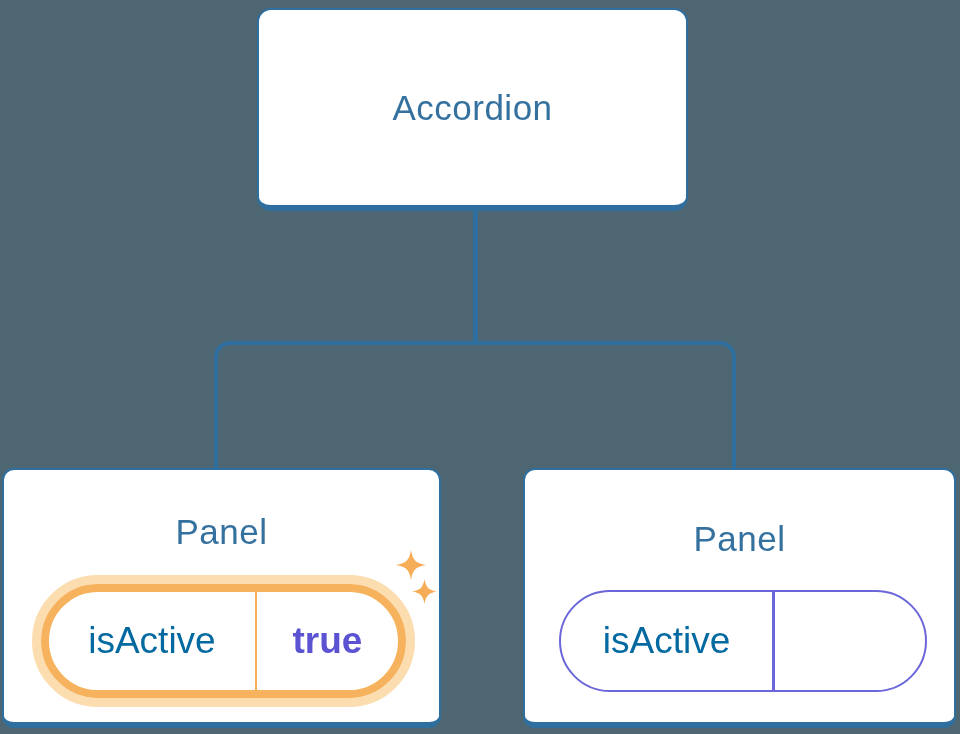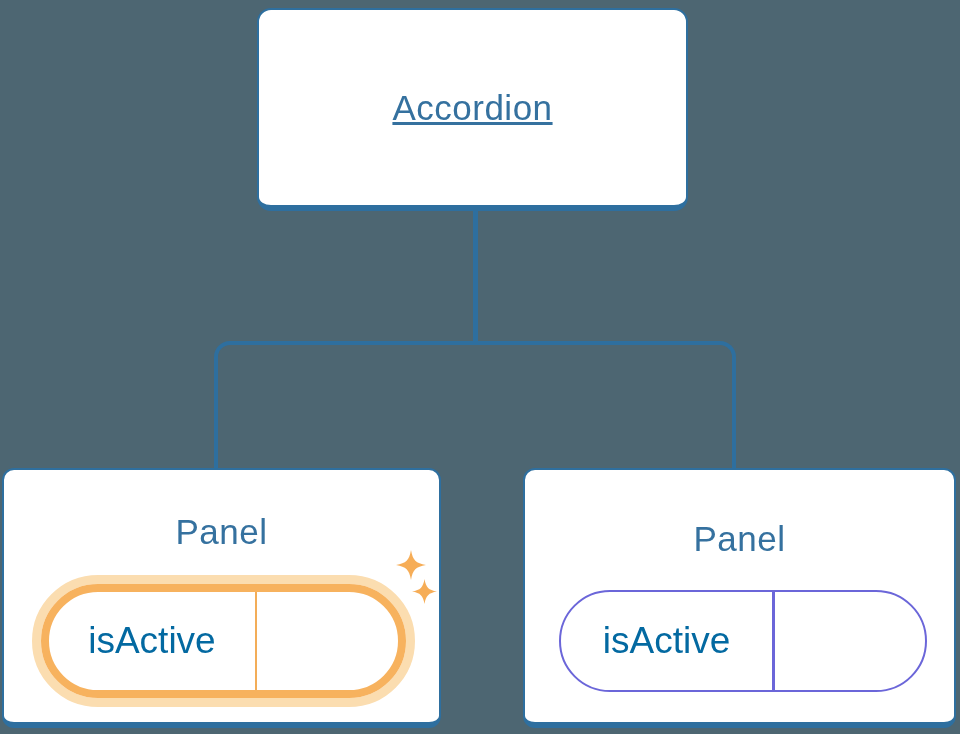--- a/index.html
+++ b/index.html
@@ -27,21 +27,20 @@
     left: 257px; top: 8px;
     width: 431px; height: 203px;
     border-radius: 14px;
     display: flex; align-items: center; justify-content: center;
   }
   .node-label {
     color: #35719f;
     font-size: 35px;
     font-weight: 500;
     letter-spacing: 0.5px;
-    text-decoration: underline;
   }
   .stem {
     position: absolute;
     left: 473px; top: 210px;
     width: 5px; height: 133px;
     background: #2e6f9f;
   }
   .bracket {
     position: absolute;
     left: 214px; top: 341px;
@@ -147,20 +146,21 @@
       <path d="M50 0 C56 34 66 44 100 50 C66 56 56 66 50 100 C44 66 34 56 0 50 C34 44 44 34 50 0 Z" fill="#f6ad57"></path>
     </svg>
     <svg class="sparkle sparkle-small" viewBox="0 0 100 100">
       <path d="M50 0 C56 34 66 44 100 50 C66 56 56 66 50 100 C44 66 34 56 0 50 C34 44 44 34 50 0 Z" fill="#f6ad57"></path>
     </svg>
 
     <div class="pill-glow">
       <div class="pill-orange">
         <div class="cell cell-key">isActive</div>
         <div class="divider"></div>
+        <div class="cell cell-val bold">true</div>
       </div>
     </div>
   </div>
 
   <div class="node panel-node panel-right">
     <div class="panel-title">Panel</div>
 
     <div class="pill-plain">
       <div class="cell cell-key">isActive</div>
       <div class="divider"></div>

